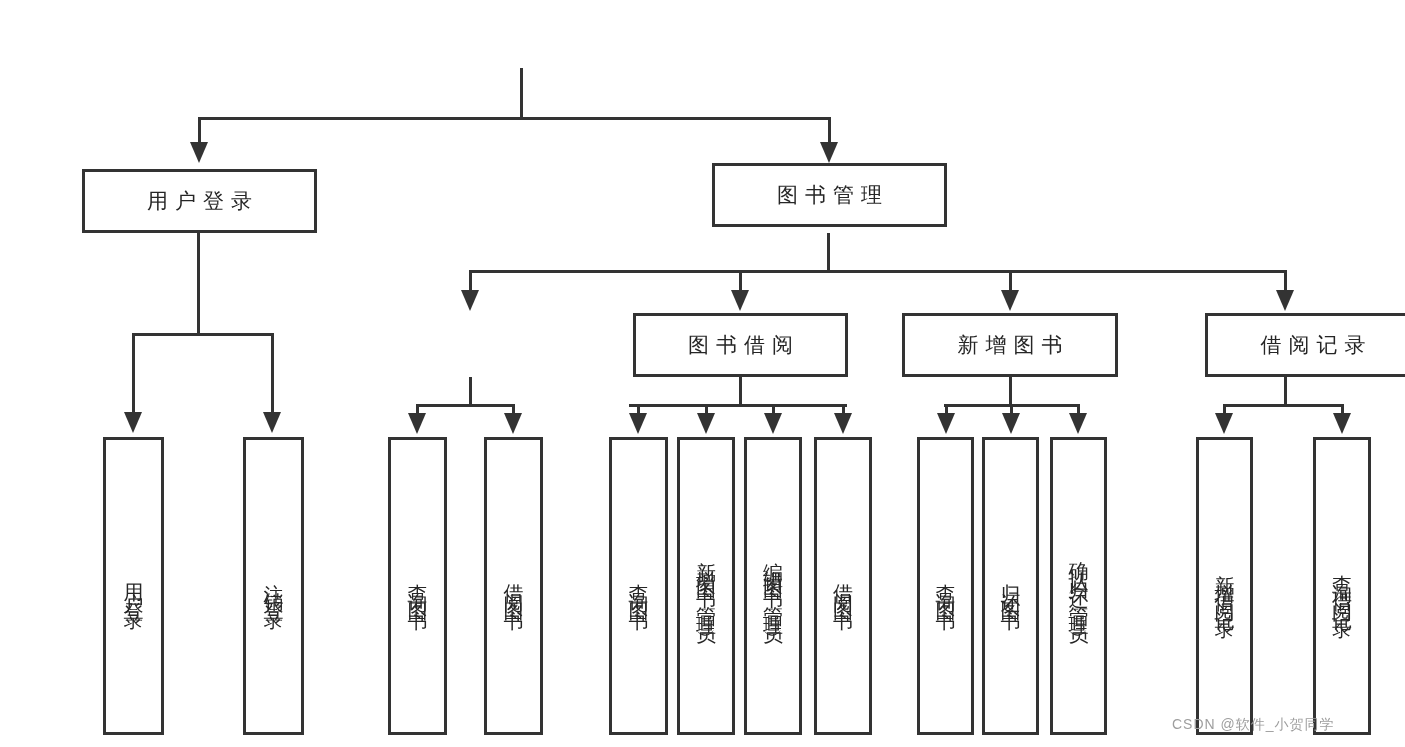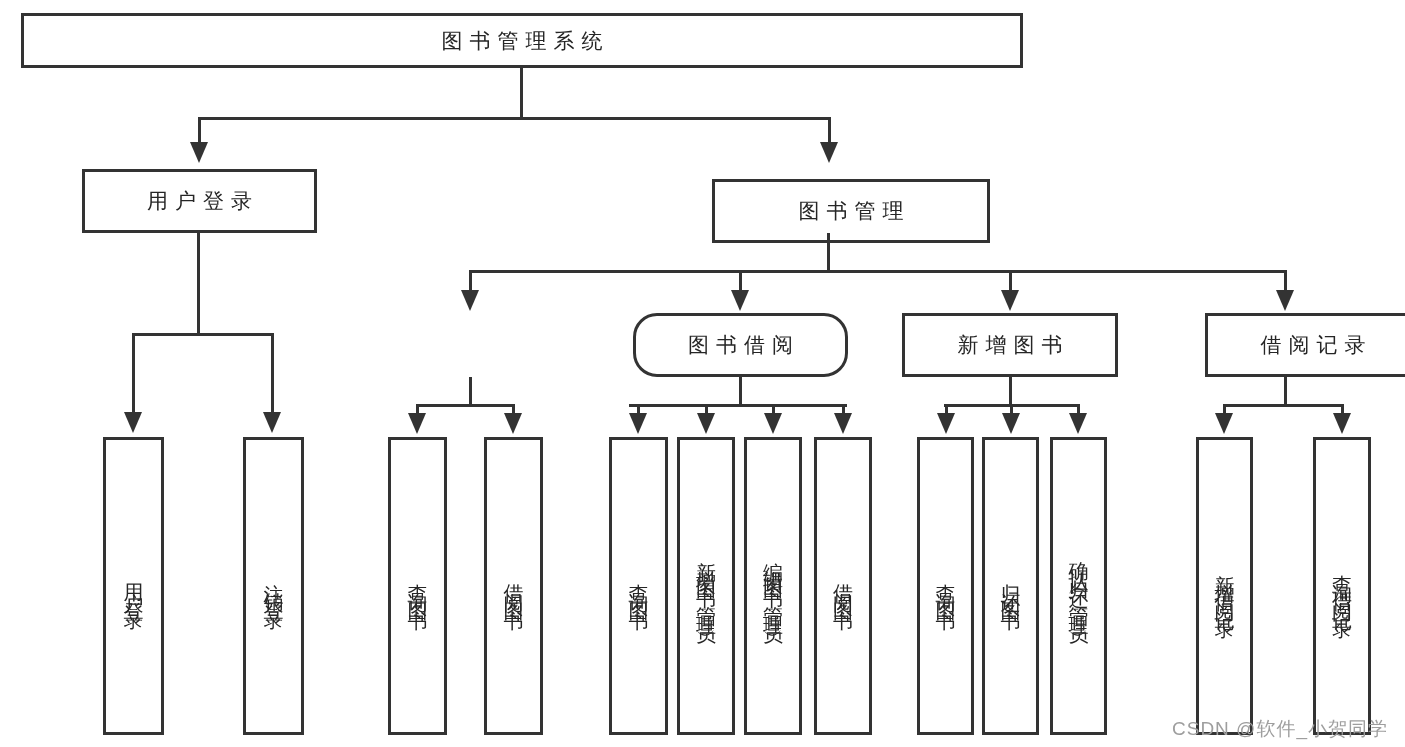--- a/index.html
+++ b/index.html
@@ -48,47 +48,44 @@
   .hline{position:absolute;height:3px;background:var(--line);}
   .arrow{
     position:absolute;width:0;height:0;
     border-left:9px solid transparent;
     border-right:9px solid transparent;
     border-top:21px solid var(--line);
   }
   .watermark{
     position:absolute;
     left:1172px;top:716px;
-    font-size:19px;
+    font-size:14px;
     color:#9e9e9e;
     letter-spacing:1px;
     z-index:5;
     white-space:nowrap;
   }
 </style>
 </head>
 <body>
 
 <div class="canvas">
 
-  <div class="box" style="left:21px;top:13px;width:1002px;height:55px;">
-    <span>图书管理系统</span>
-  </div>
 
   <div class="vline" style="left:520px;top:68px;height:51px;"></div>
   <div class="hline" style="left:198px;top:117px;width:633px;"></div>
   <div class="vline" style="left:198px;top:120px;height:23px;"></div>
   <div class="vline" style="left:828px;top:120px;height:23px;"></div>
   <div class="arrow" style="left:190px;top:142px;"></div>
   <div class="arrow" style="left:820px;top:142px;"></div>
 
   <div class="box" style="left:82px;top:169px;width:235px;height:64px;">
     <span>用户登录</span>
   </div>
-  <div class="box" style="left:712px;top:179px;width:278px;height:64px;">
+  <div class="box" style="left:712px;top:163px;width:235px;height:64px;">
     <span>图书管理</span>
   </div>
 
   <div class="vline" style="left:197px;top:233px;height:102px;"></div>
   <div class="hline" style="left:132px;top:333px;width:142px;"></div>
   <div class="vline" style="left:132px;top:336px;height:77px;"></div>
   <div class="vline" style="left:271px;top:336px;height:77px;"></div>
   <div class="arrow" style="left:124px;top:412px;"></div>
   <div class="arrow" style="left:263px;top:412px;"></div>
 
@@ -96,21 +93,21 @@
   <div class="hline" style="left:469px;top:270px;width:818px;"></div>
   <div class="vline" style="left:469px;top:273px;height:18px;"></div>
   <div class="vline" style="left:739px;top:273px;height:18px;"></div>
   <div class="vline" style="left:1009px;top:273px;height:18px;"></div>
   <div class="vline" style="left:1284px;top:273px;height:18px;"></div>
   <div class="arrow" style="left:461px;top:290px;"></div>
   <div class="arrow" style="left:731px;top:290px;"></div>
   <div class="arrow" style="left:1001px;top:290px;"></div>
   <div class="arrow" style="left:1276px;top:290px;"></div>
 
-  <div class="box" style="left:633px;top:313px;width:215px;height:64px;border-radius:24px;">
+  <div class="box" style="left:633px;top:313px;width:215px;height:64px;">
     <span>图书借阅</span>
   </div>
   <div class="box" style="left:902px;top:313px;width:216px;height:64px;">
     <span>新增图书</span>
   </div>
   <div class="box" style="left:1177px;top:313px;width:216px;height:64px;margin-left:28px;">
     <span>借阅记录</span>
   </div>
 
   <div class="vline" style="left:469px;top:377px;height:29px;"></div>

